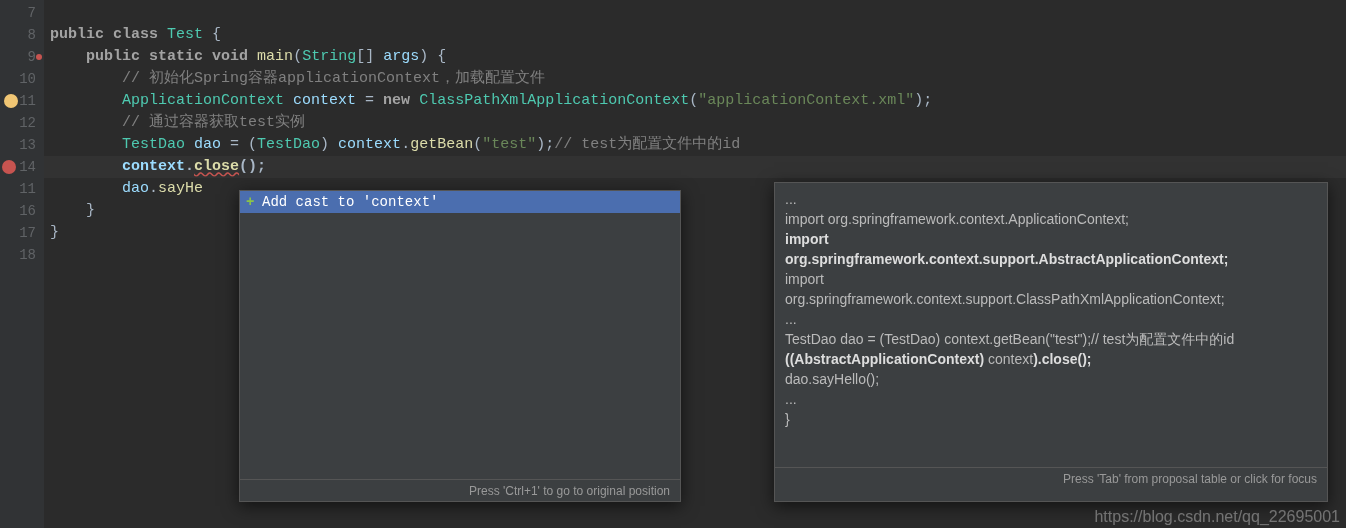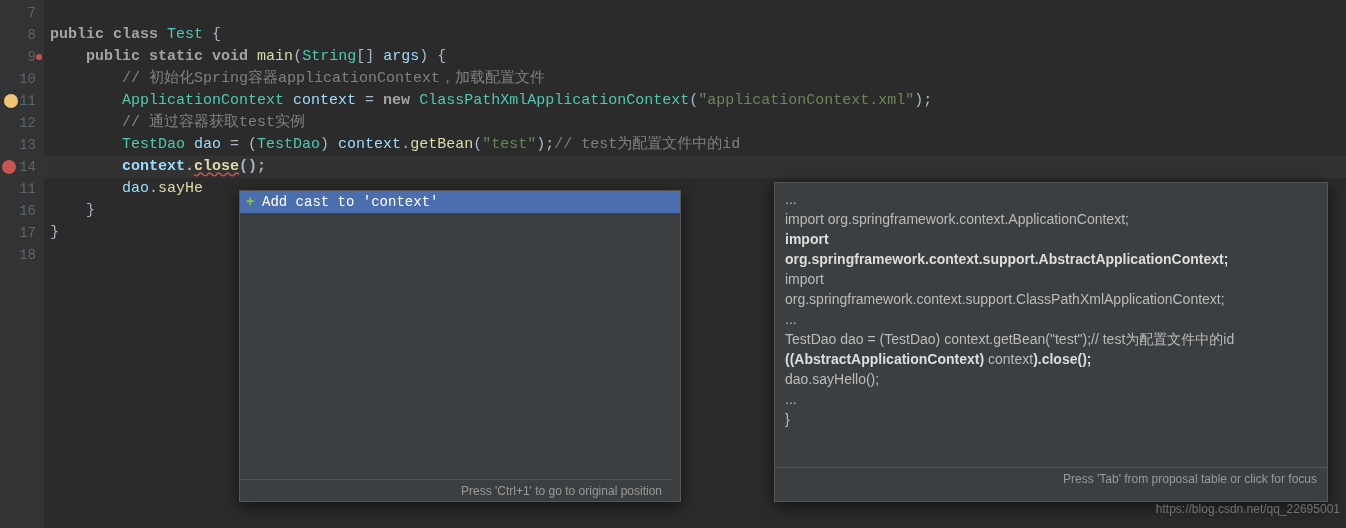--- a/index.html
+++ b/index.html
@@ -63,21 +63,21 @@
   padding-left:22px;
   background:#4b6eaf;
   color:#fff;
   position:relative;
   font-size:14px;
 }
 .suggest .item::before {
   content:"+"; position:absolute; left:6px; color:#8bc34a; font-weight:bold;
 }
 .suggest .footer {
-  position:absolute; bottom:0; left:0; right:8px;
+  position:absolute; bottom:0; left:0; right:0;
   height:22px; line-height:22px;
   background:#3c3f41;
   border-top:1px solid #555;
   color:#999; font-size:12px;
   text-align:right; padding-right:10px;
   font-family:Tahoma,Arial,sans-serif;
 }
 .docpanel {
   position:absolute;
   left:774px; top:182px;
@@ -93,22 +93,22 @@
 .docpanel .bold { font-weight:bold; color:#ddd; }
 .docpanel div { line-height:20px; }
 .docpanel .footer {
   position:absolute; bottom:12px; left:0; right:0;
   height:22px; line-height:22px;
   border-top:1px solid #555;
   color:#999; font-size:12px;
   text-align:right; padding-right:10px;
 }
 .watermark {
-  position:absolute; right:6px; bottom:12px;
-  font-family:Arial,sans-serif; font-size:12px;
+  position:absolute; right:6px; bottom:2px;
+  font-family:Arial,sans-serif; font-size:16px;
   color:rgba(255,255,255,0.35);
 }
 </style>
 </head>
 <body>
 
 <div class="editor">
   <div class="gutter">
     <div class="ln">7</div>
     <div class="ln">8</div>

